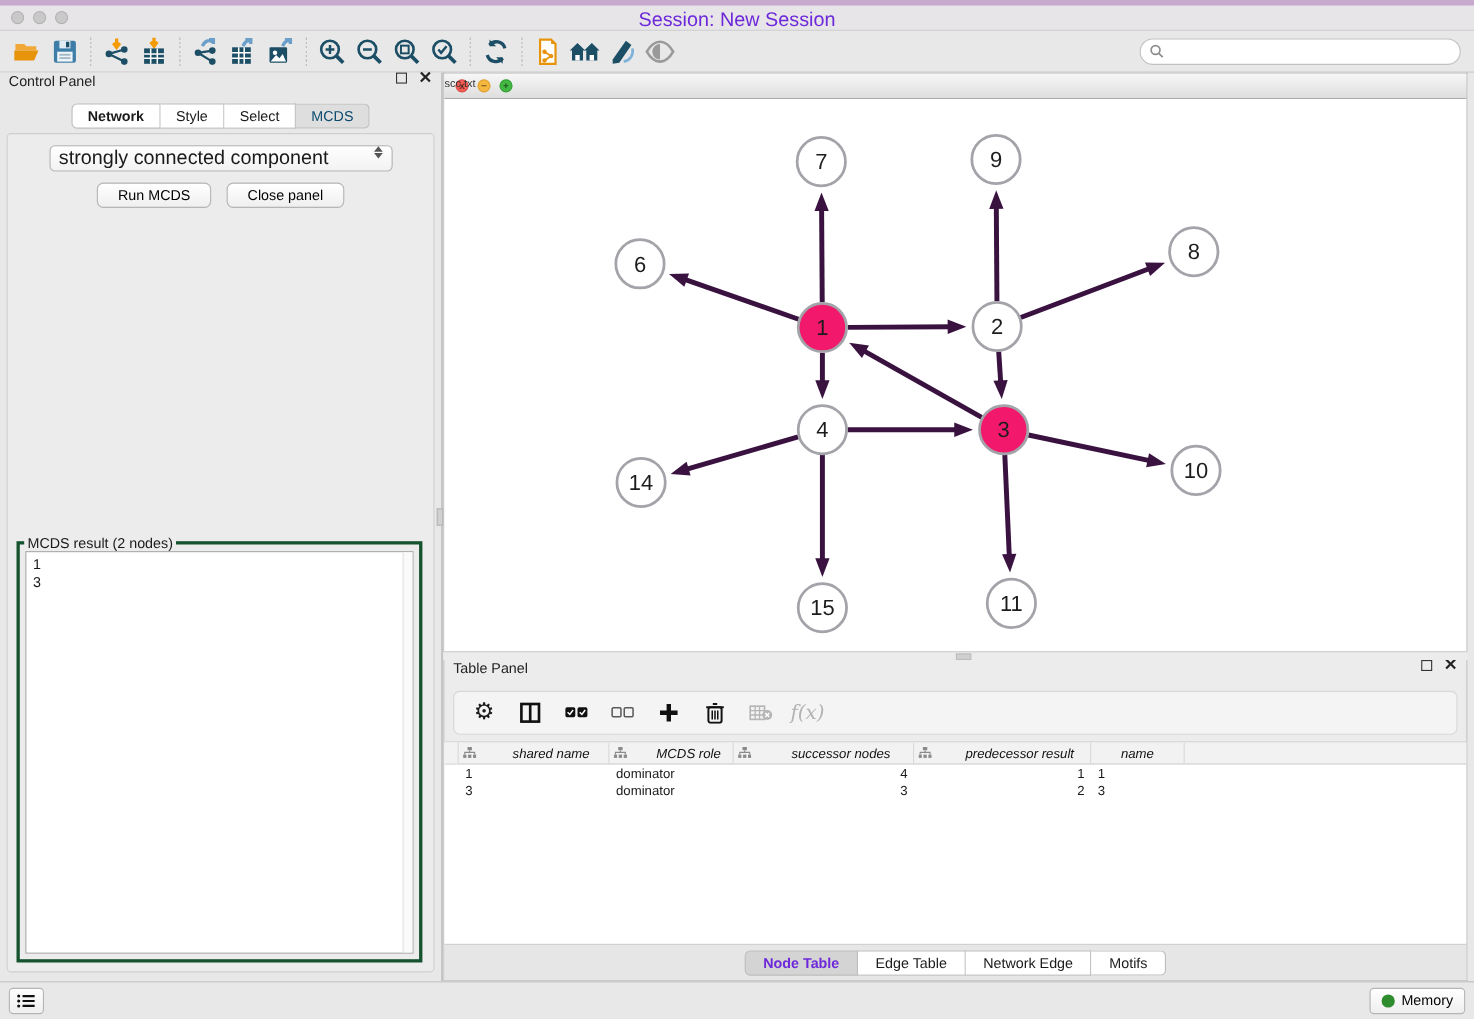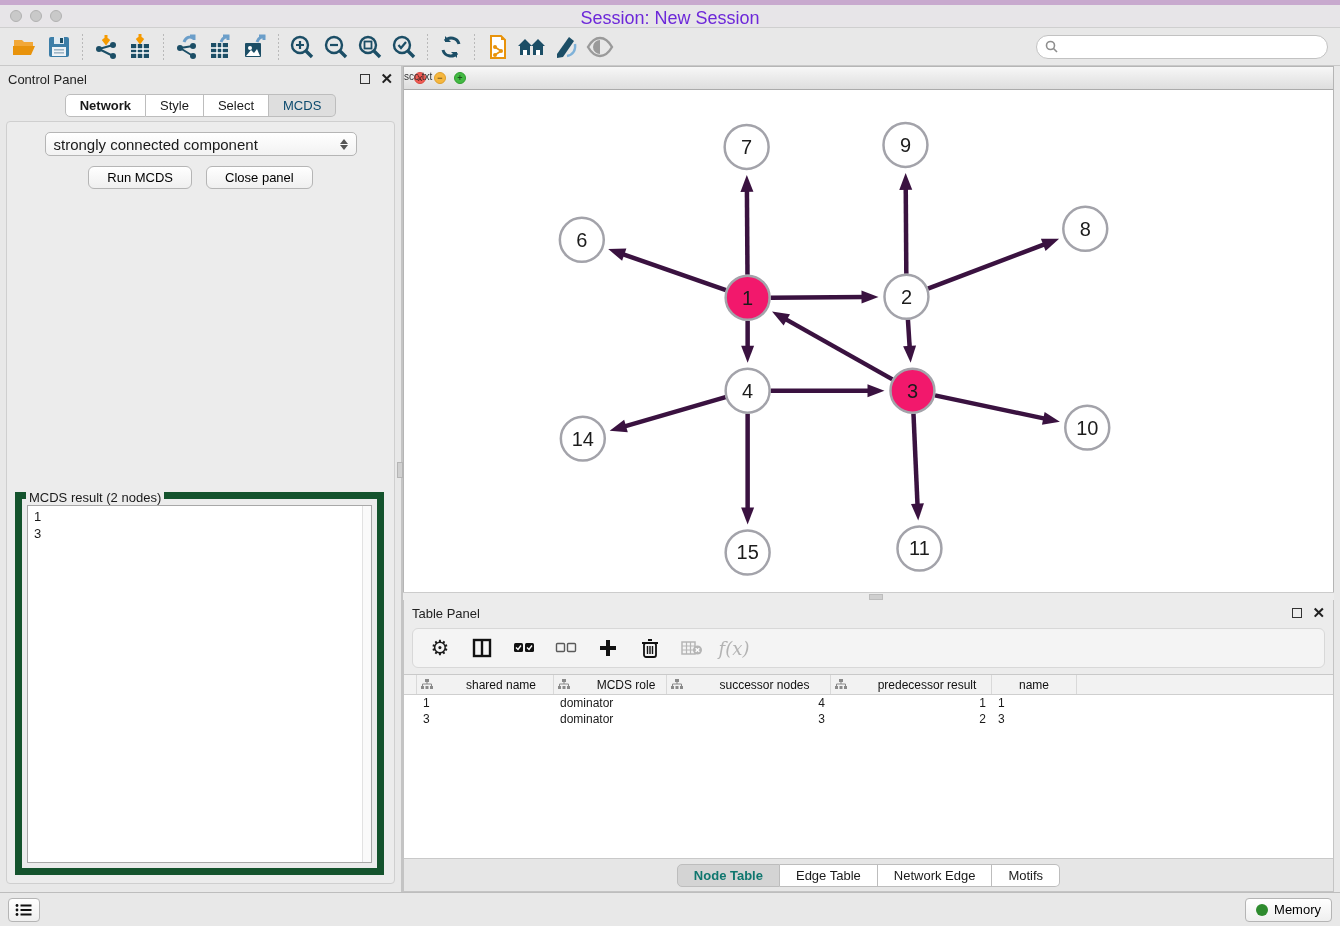--- a/index.html
+++ b/index.html
@@ -24,47 +24,47 @@
   .search-wrap { margin-left:auto; margin-right:4px; width:292px; height:24px; background:#fff; border:1px solid #c2c2c2;
                  border-radius:12px; display:flex; align-items:center; padding:0 8px; gap:5px; }
   .search-wrap input { border:none; outline:none; flex:1; font-size:13px; background:transparent; font-family:"Liberation Sans",sans-serif; }
 
   
   .content { display:flex; height:826px; padding-right:6px; }
   .control-panel { width:403px; border-right:2px solid #c4c4c4; display:flex; flex-direction:column; position:relative; background:#e8e8e8; }
   .v-grip { position:absolute; right:-2px; top:396px; width:6px; height:16px; background:#d0d0d0; border:1px solid #b5b5b5; z-index:5; }
   .right-col { flex:1; display:flex; flex-direction:column; min-width:0; }
 
-  .panel-head { height:26px; display:flex; align-items:center; padding:0 8px; font-size:13px; color:#222; }
+  .panel-head { height:26px; display:flex; padding:0 8px; font-size:13px; color:#222; }
   .panel-head .spacer { flex:1; }
   .mini-float { width:10px; height:10px; border:1.6px solid #333; margin-right:10px; cursor:pointer; }
   .mini-close { font-size:15px; font-weight:bold; color:#222; line-height:10px; cursor:pointer; }
 
   
   .seg-row { display:flex; justify-content:center; padding:2px 0 4px; }
   .seg { display:flex; }
   .seg .tab { font-size:13px; padding:3px 14px; background:#fff; border:1px solid #bdbdbd; border-left:none; cursor:pointer; }
   .seg .tab:first-child { border-left:1px solid #bdbdbd; border-radius:5px 0 0 5px;font-weight:bold; }
   .seg .tab:last-child { border-radius:0 5px 5px 0; }
   .seg .tab.sel-gray { background:#dedede; color:#0c4a6e; }
 
   .cp-content { flex:1; margin:0 6px 8px 6px; background:#ececec; border:1px solid #cfcfcf; border-radius:4px; position:relative; }
   .opt-label { text-align:center; font-size:13px; margin-top:20px; }
   .dropdown { margin:10px auto 0; width:312px; height:24px; background:linear-gradient(#ffffff,#f2f2f2); border:1px solid #b5b5b5;
-              border-radius:5px; display:flex; align-items:center; padding:0 8px; font-size:15px; cursor:pointer; }
+              border-radius:5px; display:flex; padding:0 8px; font-size:18px; cursor:pointer; }
   .dropdown .dd-label { flex:1; }
   .dd-arrows { display:flex; flex-direction:column; gap:1px; align-items:center; }
   .dd-arrows i { width:0; height:0; border-left:4px solid transparent; border-right:4px solid transparent; display:block; }
   .dd-arrows i.up { border-bottom:5px solid #555; }
   .dd-arrows i.dn { border-top:5px solid #555; }
   .btn-row { display:flex; justify-content:center; gap:14px; margin-top:10px; }
   .btn { height:23px; padding:0 18px; font-size:13px; background:linear-gradient(#ffffff,#efefef); border:1px solid #b5b5b5;
          border-radius:6px; cursor:pointer; font-family:"Liberation Sans",sans-serif; }
 
-  .groupbox { position:absolute; left:8px; right:10px; top:370px; bottom:8px; border:7px solid #14532d; }
+  .groupbox { position:absolute; left:8px; right:10px; top:370px; bottom:8px; border:3px solid #14532d; }
   .groupbox .gb-title { position:absolute; top:-9px; left:4px; background:#ececec; padding:0 3px; font-size:13px; }
   .gb-inner { position:absolute; inset:6px 5px 5px 5px; background:#fff; border:1px solid #a8a8a8; font-size:13px;
               line-height:17px; padding:2px 0 0 6px; overflow:hidden; }
   .gb-scroll { position:absolute; top:0; right:0; bottom:0; width:9px; background:#fafafa; border-left:1px solid #e2e2e2; }
 
   
   .net-window { height:526px; background:#fff; border:1px solid #b5b5b5; border-bottom:none; display:flex; flex-direction:column; }
   .net-titlebar { height:23px; background:linear-gradient(#f7f7f7,#dedede); border-bottom:1px solid #ababab; position:relative; }
   .net-titlebar .tl-group { top:5px; }
   .net-title { position:absolute; left:0; right:0; top:4px; text-align:left; font-size:10px; color:#333; }
@@ -77,32 +77,32 @@
   
   .table-panel { flex:1; background:#ececec; border:1px solid #c4c4c4; border-top:none; display:flex; flex-direction:column; min-height:0; }
   .tp-toolbar { margin:2px 8px 6px; height:40px; background:#f4f4f4; border:1px solid #d8d8d8; border-radius:6px;
                 display:flex; align-items:center; gap:16px; padding:0 14px; }
   .tp-ic { display:flex; align-items:center; justify-content:center; width:26px; height:26px; cursor:pointer; }
   .gear-glyph { font-size:21px; color:#1c1c1c; line-height:22px; }
   .fx { font-family:"DejaVu Serif", serif; font-style:italic; font-size:18px; color:#b3b3b3; }
 
   .tp-table { flex:1; background:#fff; border-top:1px solid #c9c9c9; border-bottom:1px solid #c9c9c9; overflow:hidden; font-size:12px; }
   .thead { display:flex; background:#f2f2f2; border-bottom:1px solid #cfcfcf; height:20px; align-items:center; }
-  .th { display:flex; align-items:center; height:100%; border-right:1px solid #d9d9d9; padding:0 4px; gap:20px; }
+  .th { display:flex; align-items:center; height:100%; border-right:1px solid #d9d9d9; padding:0 4px; gap:20px;font-style:italic; }
   .th .lbl { flex:1; text-align:center; color:#111; }
   .gutter { width:13px; border-right:1px solid #d9d9d9; height:100%; background:#f2f2f2; }
   .trow { display:flex; height:16px; align-items:center; }
   .td { padding:0 6px; overflow:hidden; white-space:nowrap; }
   .num { text-align:right; }
   .c1{width:137px;} .c2{width:113px;} .c3{width:164px;} .c4{width:161px;} .c5{width:85px;} .cx{flex:1;}
   .trow .gutter2 { width:13px; height:100%; }
 
   .tp-tabs { height:32px; display:flex; align-items:center; justify-content:center; background:#e6e6e6; }
   .tp-tabs .seg .tab { padding:3px 16px; }
-  .tp-tabs .seg .tab.sel-gray { background:#d4d4d4; color:#0f766e; }
+  .tp-tabs .seg .tab.sel-gray { background:#d4d4d4; color:#6d28d9; }
 
   
   .statusbar { height:34px; border-top:1px solid #bdbdbd; background:#e8e8e8; display:flex; align-items:center; padding:0 8px; }
   .sb-left-btn { width:32px; height:24px; background:linear-gradient(#fff,#efefef); border:1px solid #b5b5b5; border-radius:4px;
                  display:flex; align-items:center; justify-content:center; cursor:pointer; }
   .sb-right { margin-left:auto; }
   .memory-btn { height:24px; display:flex; align-items:center; gap:6px; padding:0 10px; background:linear-gradient(#fff,#efefef);
                 border:1px solid #b5b5b5; border-radius:4px; font-size:13px; cursor:pointer; font-family:"Liberation Sans",sans-serif; }
   .mem-dot { width:12px; height:12px; border-radius:50%; background:#2e8b2e; }
 </style>

